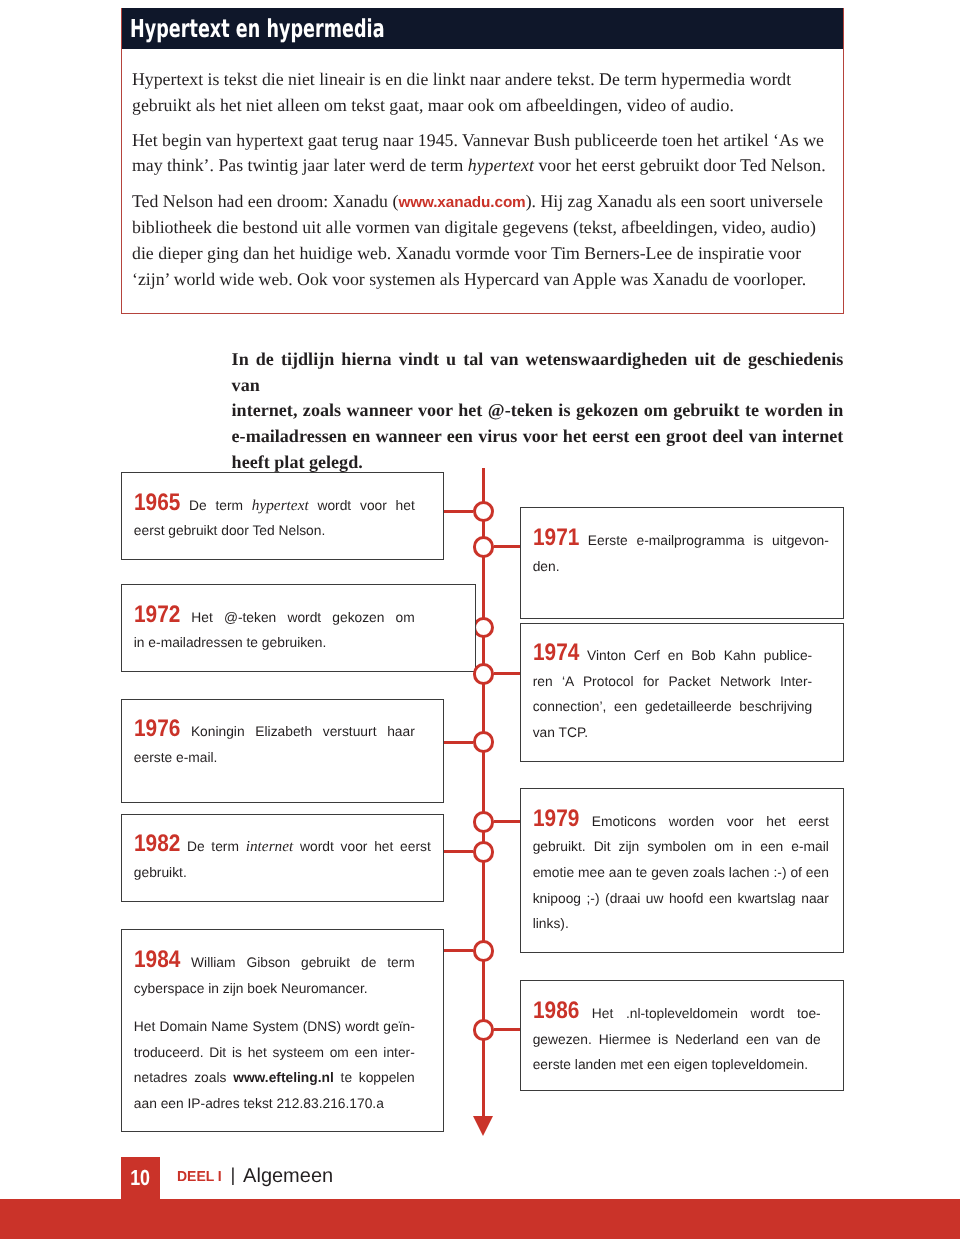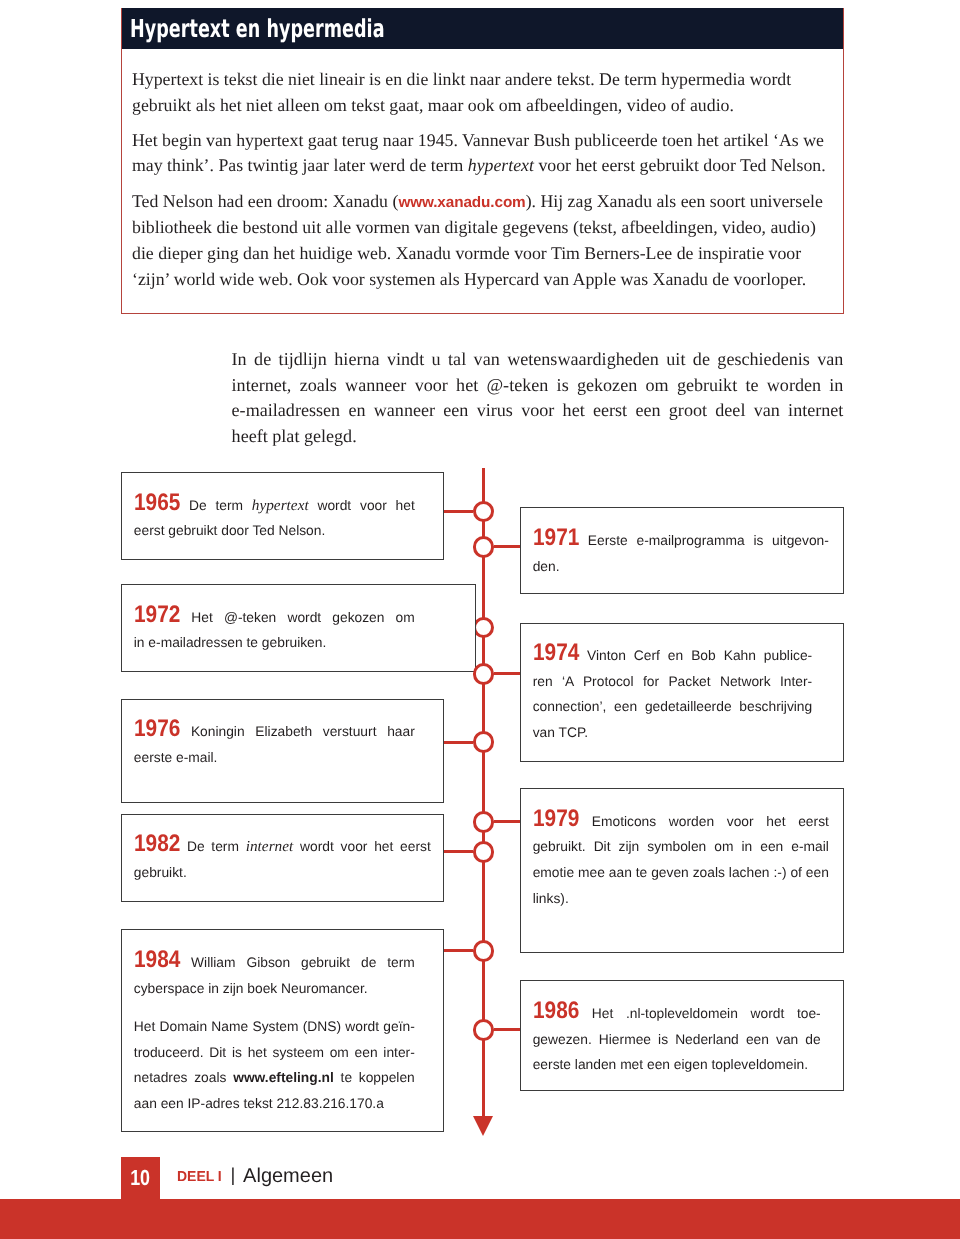--- a/index.html
+++ b/index.html
@@ -21,21 +21,21 @@
   .callout-body{padding:18px 5px 20.5px 10px;}
   .callout-body p{margin:0 0 9.7px 0;font-size:17.8px;line-height:25.6px;color:#231f20;}
   .callout-body p:last-child{margin-bottom:0;}
   .url{font-family:"Liberation Sans",sans-serif;font-weight:bold;color:#ca3329;font-size:15.3px;letter-spacing:-0.1px;}
   em{font-style:italic;}
   .tline .it{font-style:italic;font-family:"Liberation Serif",serif;font-size:15.3px;}
 
   
   .intro{position:absolute;left:231.6px;top:347.3px;width:611.8px;}
   .intro .iline{font-size:18.1px;line-height:25.6px;color:#231f20;
-                text-align:justify;text-align-last:justify;}
+                text-align:justify;text-align-last:justify;font-weight:bold;}
   .intro .iline.last{text-align-last:left;}
 
   
   .tl-axis{position:absolute;left:481.9px;top:467.5px;width:3.1px;height:649px;background:#ca3329;}
   .tl-arrow{position:absolute;left:473.4px;top:1116.3px;width:0;height:0;
             border-left:10.2px solid transparent;border-right:10.2px solid transparent;
             border-top:20.8px solid #ca3329;}
   .conn{position:absolute;height:3.1px;background:#ca3329;}
   .dot{position:absolute;width:21.8px;height:21.8px;box-sizing:border-box;
        border:3.4px solid #ca3329;border-radius:50%;background:#ffffff;}
@@ -93,21 +93,21 @@
   <div class="conn" style="left:443.9px;top:509.8px;width:29.2px;"></div>
   <div class="dot" style="left:472.6px;top:500.5px;"></div>
   <div class="tbox" style="left:121.3px;top:472px;width:322.6px;height:88.2px;">
       <div class="tinner" style="width:281.0px;">
         <div class="tline first"><span class="yr">1965</span><span class="ysp"> </span><span class="">De term </span><span class="it">hypertext</span><span class=""> wordt voor het</span></div>
         <div class="tline last"><span class="">eerst gebruikt door Ted Nelson.</span></div>
       </div>
     </div>
   <div class="conn" style="left:493.9px;top:545.1px;width:26.3px;"></div>
   <div class="dot" style="left:472.6px;top:535.8px;"></div>
-  <div class="tbox" style="left:520.2px;top:507.3px;width:324.2px;height:87px;">
+  <div class="tbox" style="left:520.2px;top:507.3px;width:324.2px;height:112px;">
       <div class="tinner" style="width:296.2px;">
         <div class="tline first"><span class="yr">1971</span><span class="ysp"> </span><span class="">Eerste e-mailprogramma is uitgevon-</span></div>
         <div class="tline last"><span class="">den.</span></div>
       </div>
     </div>
   <div class="conn" style="left:443.9px;top:625.8px;width:29.2px;"></div>
   <div class="dot" style="left:472.6px;top:616.5px;"></div>
   <div class="tbox" style="left:121.3px;top:584.1px;width:355px;height:88.4px;">
       <div class="tinner" style="width:281.0px;">
         <div class="tline first"><span class="yr">1972</span><span class="ysp"> </span><span class="">Het @-teken wordt gekozen om</span></div>
@@ -132,20 +132,21 @@
         <div class="tline last"><span class="">eerste e-mail.</span></div>
       </div>
     </div>
   <div class="conn" style="left:493.9px;top:820.4px;width:26.3px;"></div>
   <div class="dot" style="left:472.6px;top:811.1px;"></div>
   <div class="tbox" style="left:520.2px;top:788.2px;width:324.2px;height:165.3px;">
       <div class="tinner" style="width:296.2px;">
         <div class="tline first"><span class="yr">1979</span><span class="ysp"> </span><span class="">Emoticons worden voor het eerst</span></div>
         <div class="tline"><span class="">gebruikt. Dit zijn symbolen om in een e-mail</span></div>
         <div class="tline"><span class="">emotie mee aan te geven zoals lachen :-) of een</span></div>
+        <div class="tline"><span class="">knipoog ;-) (draai uw hoofd een kwartslag naar</span></div>
         <div class="tline last"><span class="">links).</span></div>
       </div>
     </div>
   <div class="conn" style="left:443.9px;top:850.1px;width:29.2px;"></div>
   <div class="dot" style="left:472.6px;top:840.8px;"></div>
   <div class="tbox" style="left:121.3px;top:813.8px;width:322.6px;height:88.7px;">
       <div class="tinner" style="width:297.0px;">
         <div class="tline first"><span class="yr">1982</span><span class="ysp"> </span><span class="">De term </span><span class="it">internet</span><span class=""> wordt voor het eerst</span></div>
         <div class="tline last"><span class="">gebruikt.</span></div>
       </div>

